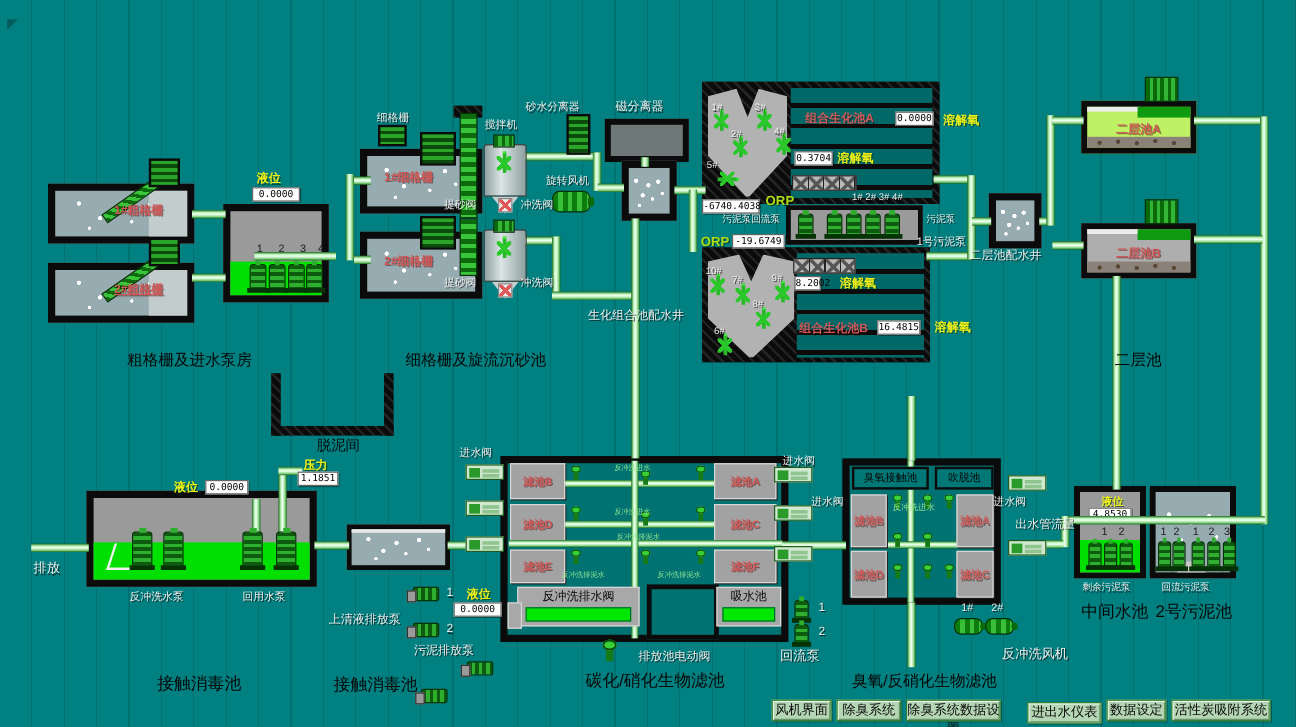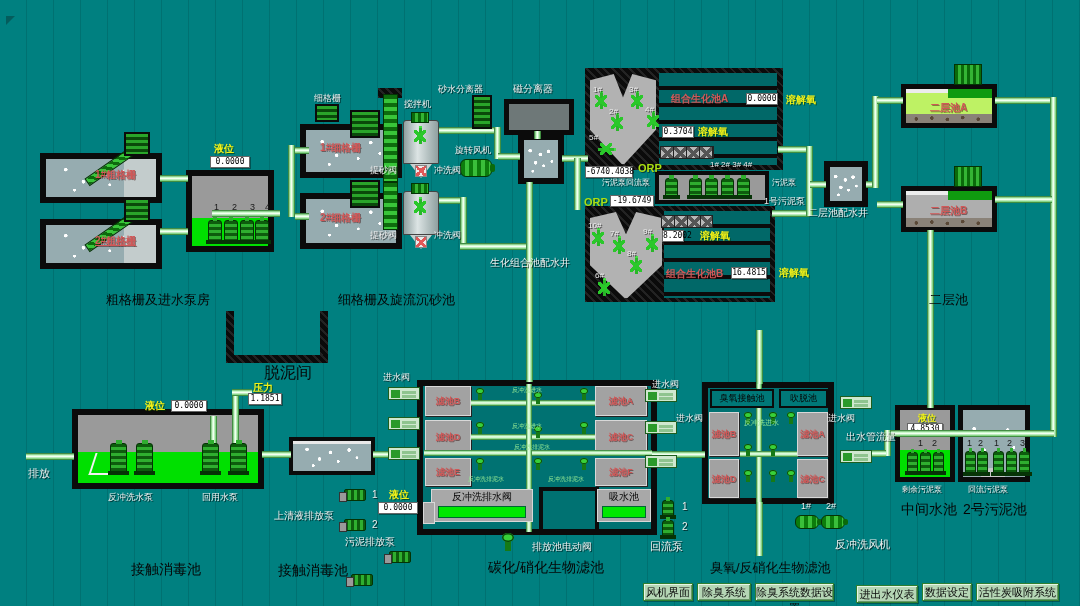--- a/index.html
+++ b/index.html
@@ -295,21 +295,21 @@
 <div class="abs lblw" style="left:202px;top:491px;">回用水泵</div>
 <div class="abs lbly" style="left:145px;top:399px;">液位</div>
 <div class="abs vbox" style="left:171px;top:400px;width:36px;">0.0000</div>
 <div class="abs lbly" style="left:253px;top:381px;">压力</div>
 <div class="abs vbox" style="left:248px;top:393px;width:34px;">1.1851</div>
 <div class="abs lblk" style="left:131px;top:561px;font-size:14px;">接触消毒池</div>
 
 <div class="abs wall" style="left:226px;top:311px;width:8px;height:52px;"></div>
 <div class="abs wall" style="left:320px;top:311px;width:8px;height:52px;"></div>
 <div class="abs wall" style="left:226px;top:355px;width:102px;height:8px;"></div>
-<div class="abs lblk" style="left:264px;top:363px;font-size:16px;">脱泥间</div>
+<div class="abs lblk" style="left:264px;top:363px;font-size:12px;">脱泥间</div>
 <div class="abs frame4 water bubbles" style="left:289px;top:437px;width:86px;height:38px;">
   <div class="abs" style="left:0;top:0;width:100%;height:3px;background:#e8e8e8;"></div>
 </div>
 <div class="abs hpump" style="left:344px;top:489px;"></div>
 <span class="abs lblw" style="left:372px;top:489px;font-size:10px;">1</span>
 <div class="abs hpump" style="left:344px;top:519px;"></div>
 <span class="abs lblw" style="left:372px;top:519px;font-size:10px;">2</span>
 <div class="abs lblw" style="left:274px;top:509px;font-size:10px;">上清液排放泵</div>
 <div class="abs lblw" style="left:345px;top:535px;font-size:10px;">污泥排放泵</div>
 <div class="abs hpump" style="left:389px;top:551px;"></div>

